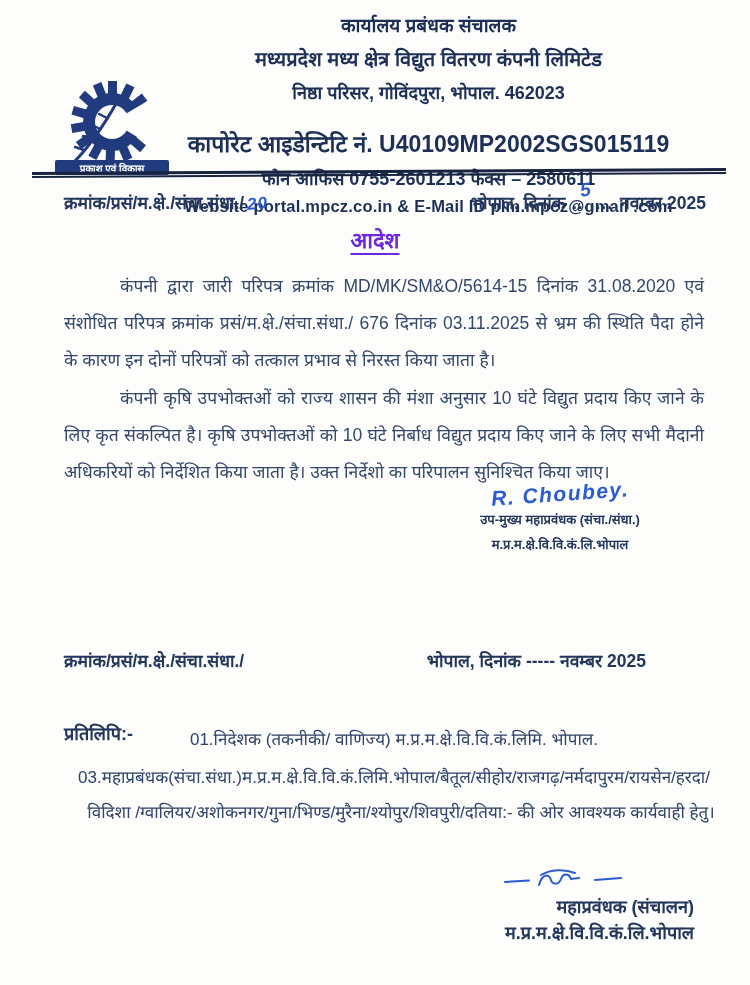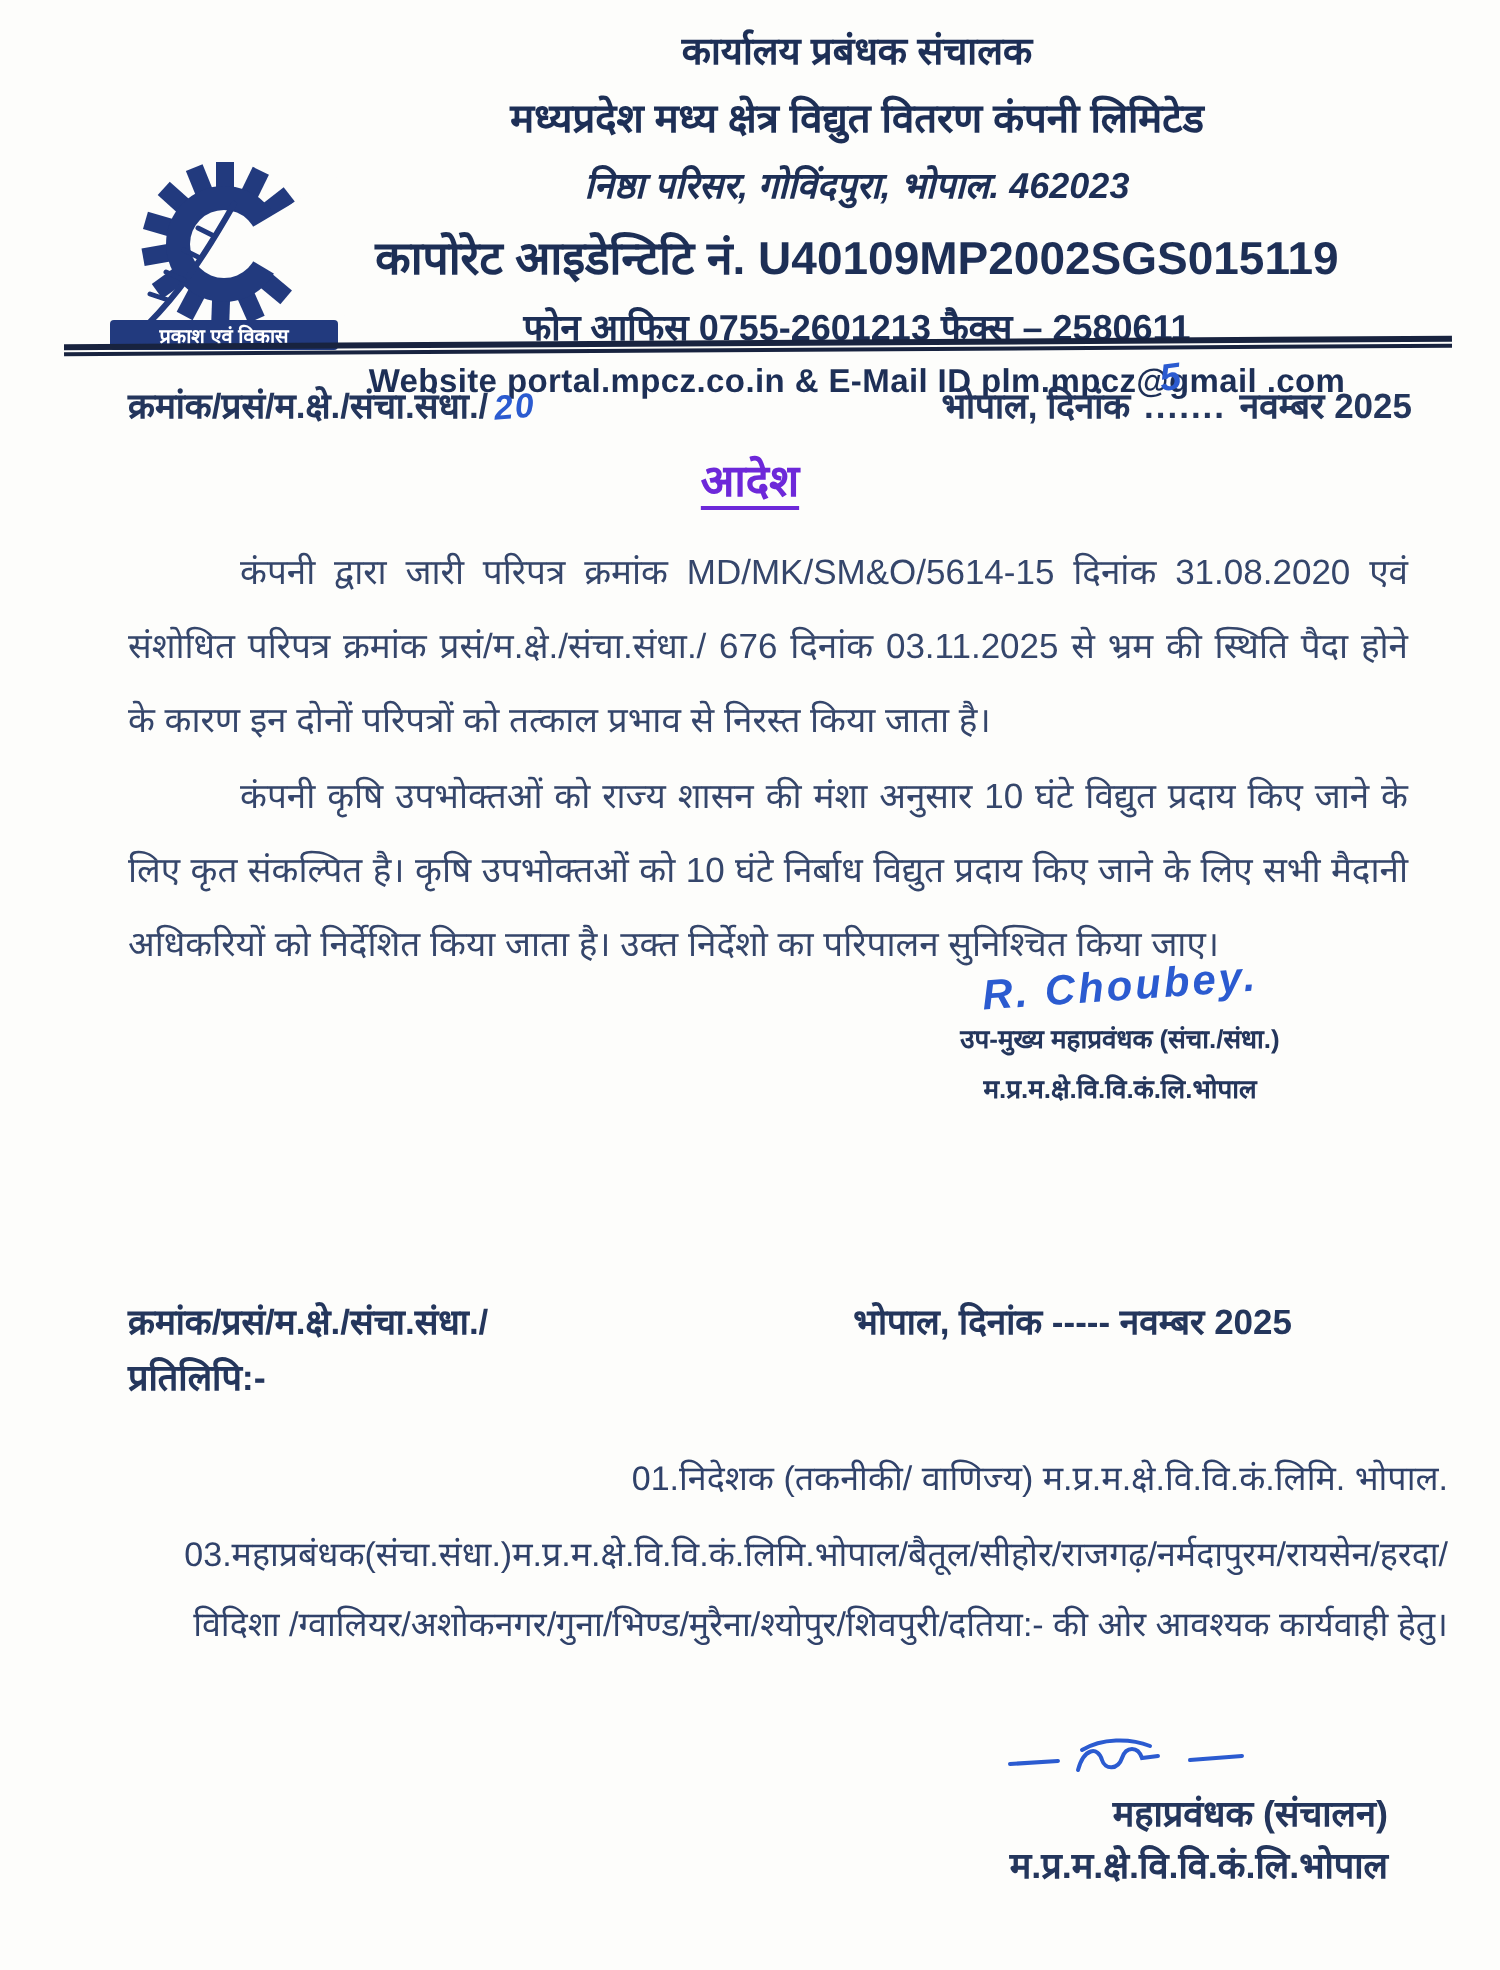--- a/index.html
+++ b/index.html
@@ -14,21 +14,21 @@
     overflow:hidden;
   }
 
   
   .head-lines {
     position:absolute; top:12px; left:135px; right:28px;
     text-align:center; color:#1d2f56; font-weight:bold;
   }
   .hl1 { font-size:19px; margin-bottom:7px; }
   .hl2 { font-size:20px; margin-bottom:8px; }
-  .hl3 { font-size:18px; margin-bottom:8px;font-style:italic; }
+  .hl3 { font-size:18px; margin-bottom:23px; }
   .hl4 { font-size:23px; margin-bottom:7px; }
   .hl5 { font-size:18px; margin-bottom:7px; }
   .hl6 { font-size:16.5px; letter-spacing:0.2px; }
 
   .logo { position:absolute; top:72px; left:54px; width:120px; height:104px; }
 
   .rule {
     position:absolute; top:170px; left:32px; right:24px; height:6px;
     border-top:3px solid #18233f; border-bottom:2px solid #18233f;
     transform:rotate(-0.35deg);
@@ -73,28 +73,28 @@
     letter-spacing:1.5px; transform:rotate(-4deg); display:inline-block; margin-bottom:1px;
   }
   .sig-line { font-size:13px; font-weight:bold; color:#24365c; line-height:25px; }
 
   .sig2 { position:absolute; top:868px; right:56px; width:260px; text-align:right; }
   .sig2 .sig-line { font-size:18px; line-height:26px; }
   .scribble { display:block; margin:0 auto 2px auto; }
 
   
   .copy-heading {
-    position:absolute; top:676px; left:64px;
+    position:absolute; top:721px; left:64px;
     font-size:18px; font-weight:bold; color:#24365c;
   }
   .copy-list { position:absolute; top:722px; left:64px; right:26px; }
   .copy-item {
     font-size:17px; line-height:35px; margin-bottom:3px;
     color:#30426a; font-weight:500;
-    padding-left:14px; text-indent:-14px; text-align:right;
+    padding-left:14px; text-indent:-14px; text-align:center;
   }
 </style>
 </head>
 <body>
 
 <div class="page">
 
   <div class="logo">
     <svg width="120" height="104" viewBox="0 0 120 104">
       <g fill="#223a7e">

